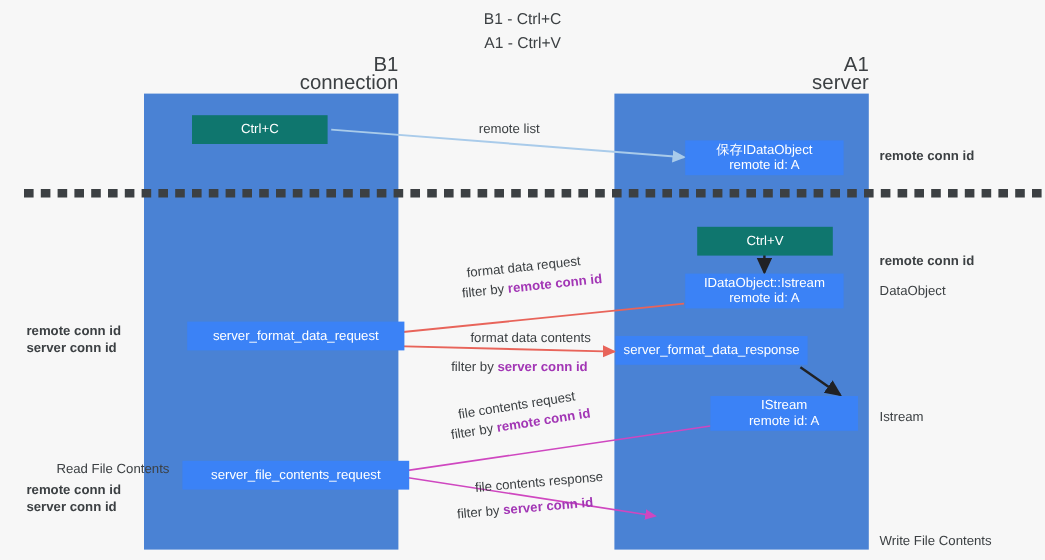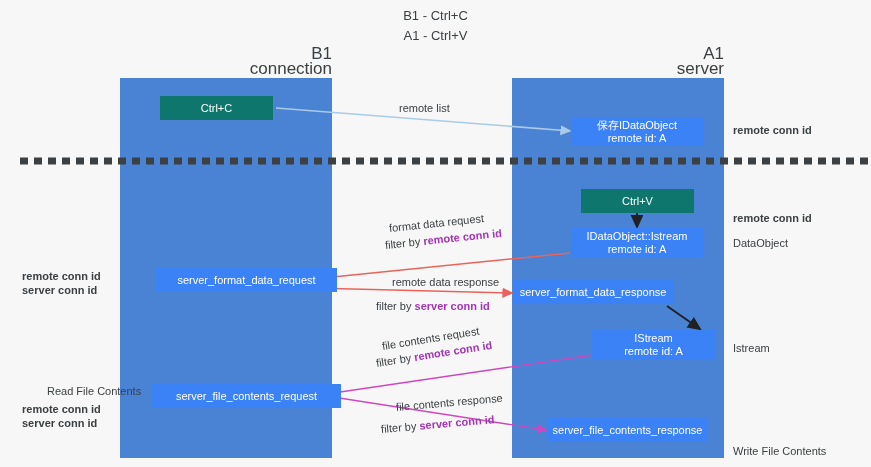--- a/index.html
+++ b/index.html
@@ -156,28 +156,27 @@
 
   <div class="abs node orange" style="left:156px; top:268px; width:181px; height:24px;">server_format_data_request</div>
 
   <div class="abs node orange" style="left:513px; top:280px; width:160px; height:24px;">server_format_data_response</div>
 
   <div class="abs node orange" style="left:592px; top:330px; width:123px; height:29px;">IStream
 remote id: A</div>
 
   <div class="abs node orange" style="left:152px; top:384px; width:189px; height:24px;">server_file_contents_request</div>
 
-  <div class="abs node orange" style="left:547px; top:418px; width:161px; height:24px;">server_file_contents_response</div>
 
   <div class="abs elabel" style="left:399px; top:101px;">remote list</div>
 
   <div class="abs elabel rot-a" style="left:389px; top:221px;">format data request</div>
   <div class="abs elabel rot-a" style="left:385px; top:238px;"><span>filter by </span><span class="purple-b">remote conn id</span></div>
 
-  <div class="abs elabel" style="left:392px; top:275px;">remote data response</div>
+  <div class="abs elabel" style="left:392px; top:275px;">format data contents</div>
   <div class="abs elabel" style="left:376px; top:299px;"><span>filter by </span><span class="purple-b">server conn id</span></div>
 
   <div class="abs elabel rot-b" style="left:382px; top:339px;">file contents request</div>
   <div class="abs elabel rot-b" style="left:376px; top:356px;"><span>filter by </span><span class="purple-b">remote conn id</span></div>
 
   <div class="abs elabel rot-c" style="left:396px; top:400px;">file contents response</div>
   <div class="abs elabel rot-c" style="left:381px; top:422px;"><span>filter by </span><span class="purple-b">server conn id</span></div>
 
   <div class="abs side purple-b" style="left:733px; top:123px;">remote conn id</div>
 

